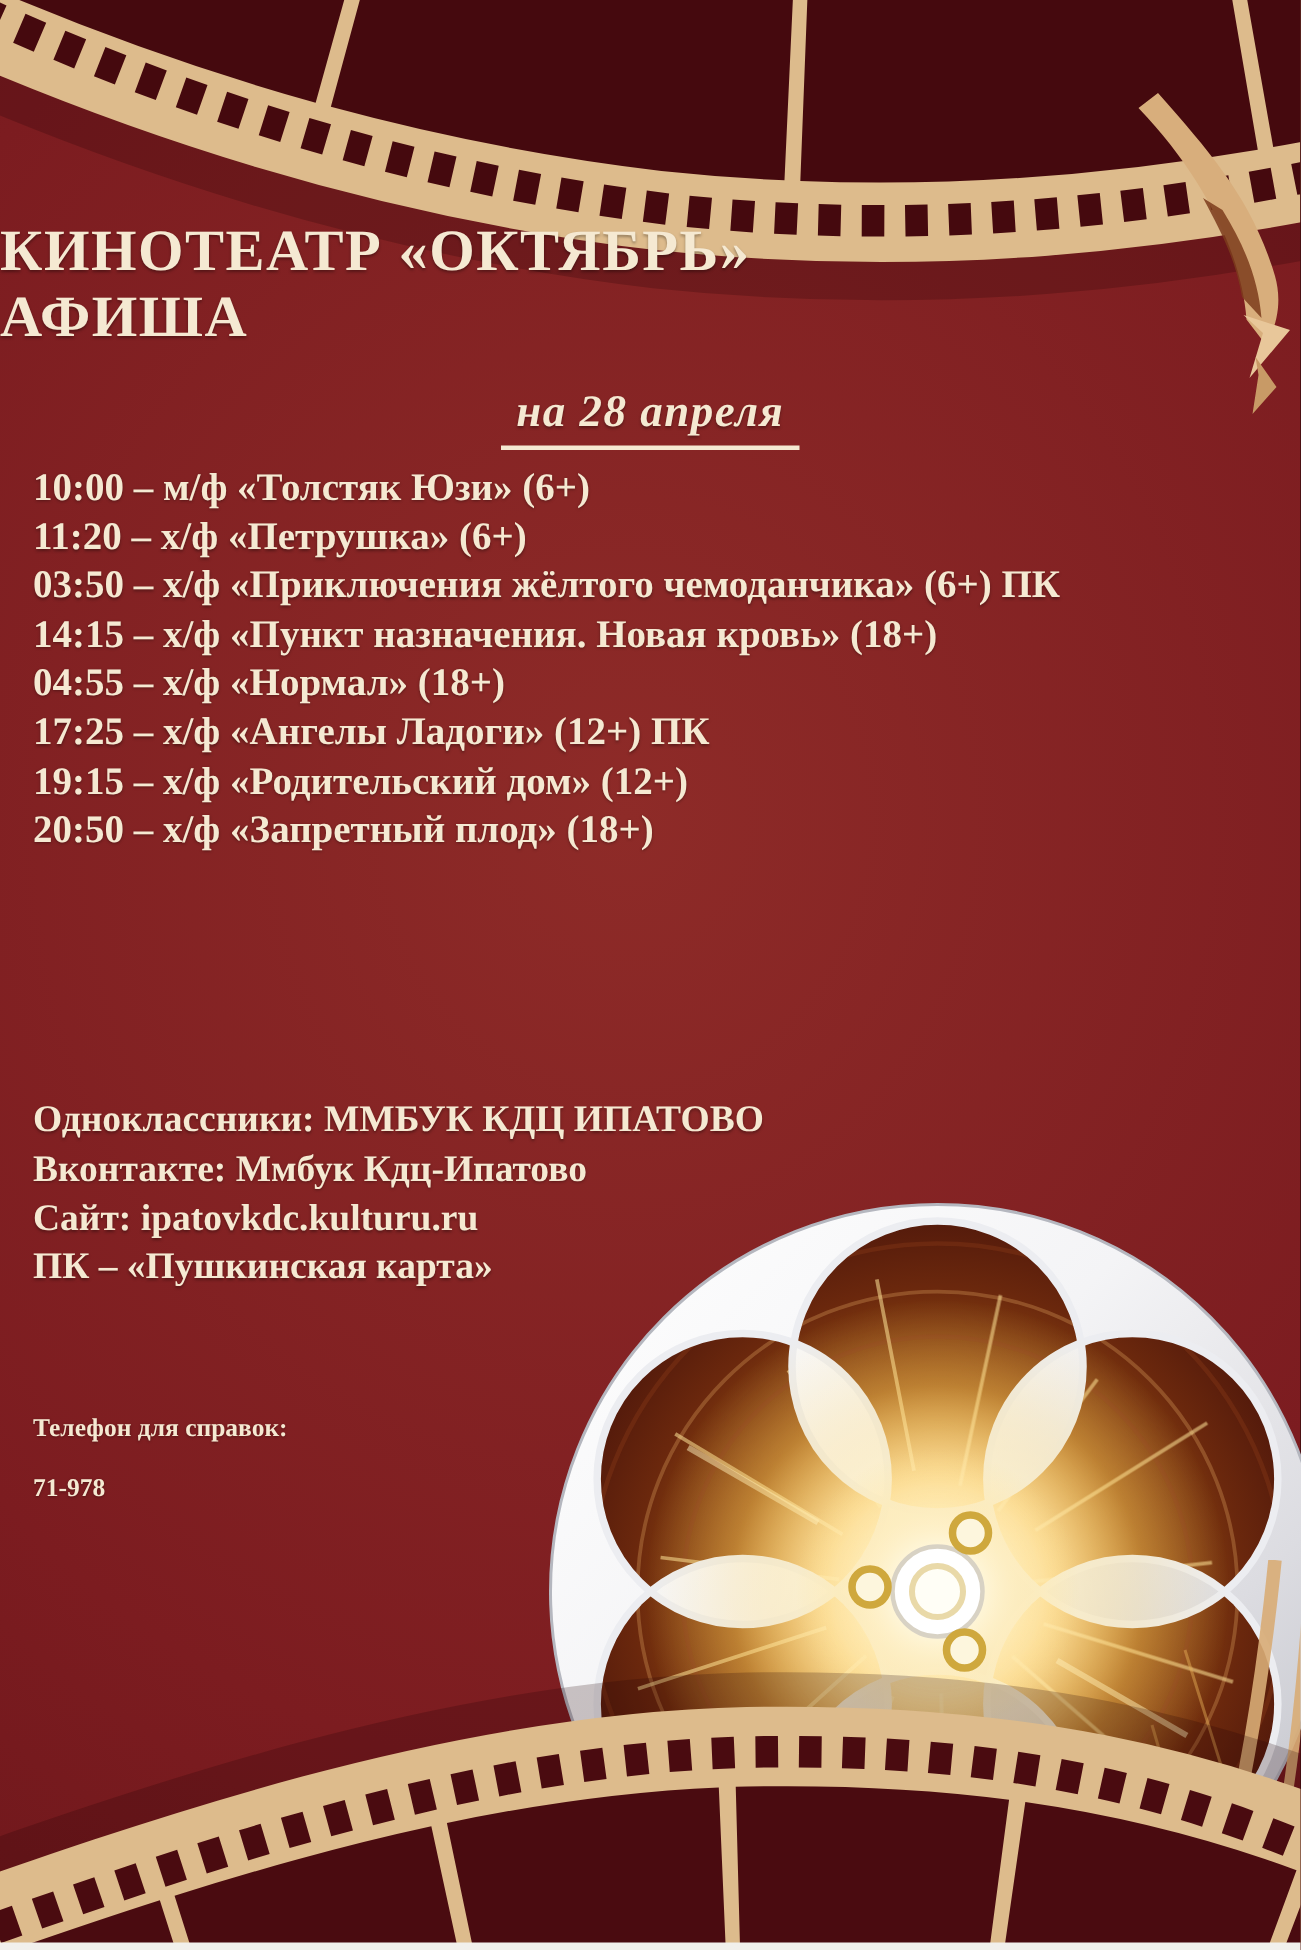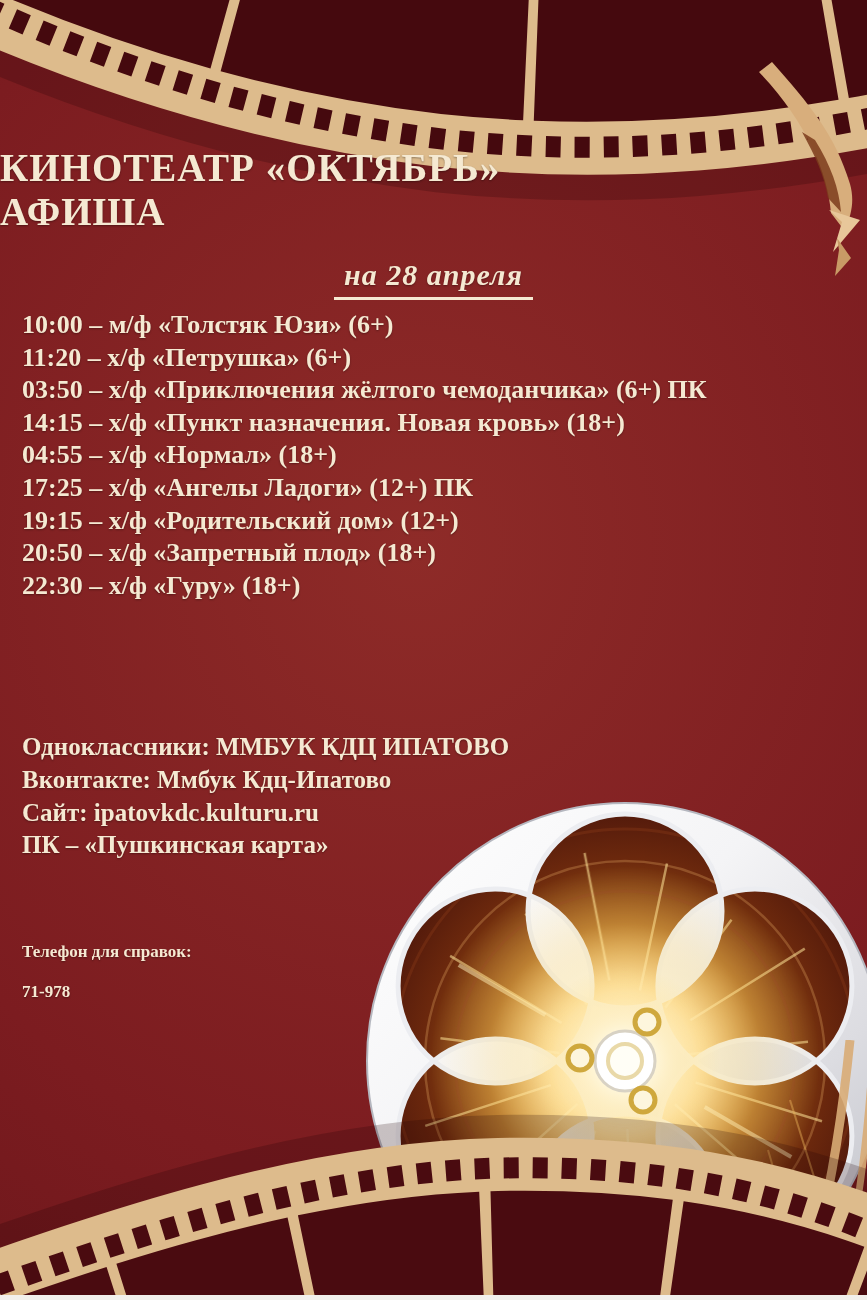--- a/index.html
+++ b/index.html
@@ -188,21 +188,20 @@
 
   <div class="schedule">
     <div>10:00 – м/ф «Толстяк Юзи» (6+)</div>
     <div>11:20 – х/ф «Петрушка» (6+)</div>
     <div>03:50 – х/ф «Приключения жёлтого чемоданчика» (6+) ПК</div>
     <div>14:15 –  х/ф «Пункт назначения. Новая кровь» (18+)</div>
     <div>04:55 – х/ф «Нормал» (18+)</div>
     <div>17:25 – х/ф «Ангелы Ладоги» (12+) ПК</div>
     <div>19:15 – х/ф «Родительский дом» (12+)</div>
     <div>20:50 – х/ф «Запретный плод» (18+)</div>
-    <div>22:30 –  х/ф «Гуру» (18+)</div>
   </div>
 
   <div class="contacts">
     <div>Одноклассники: ММБУК КДЦ ИПАТОВО</div>
     <div>Вконтакте: Ммбук Кдц-Ипатово</div>
     <div>Сайт: ipatovkdc.kulturu.ru</div>
     <div>ПК – «Пушкинская карта»</div>
   </div>
 
   <div class="phone">

